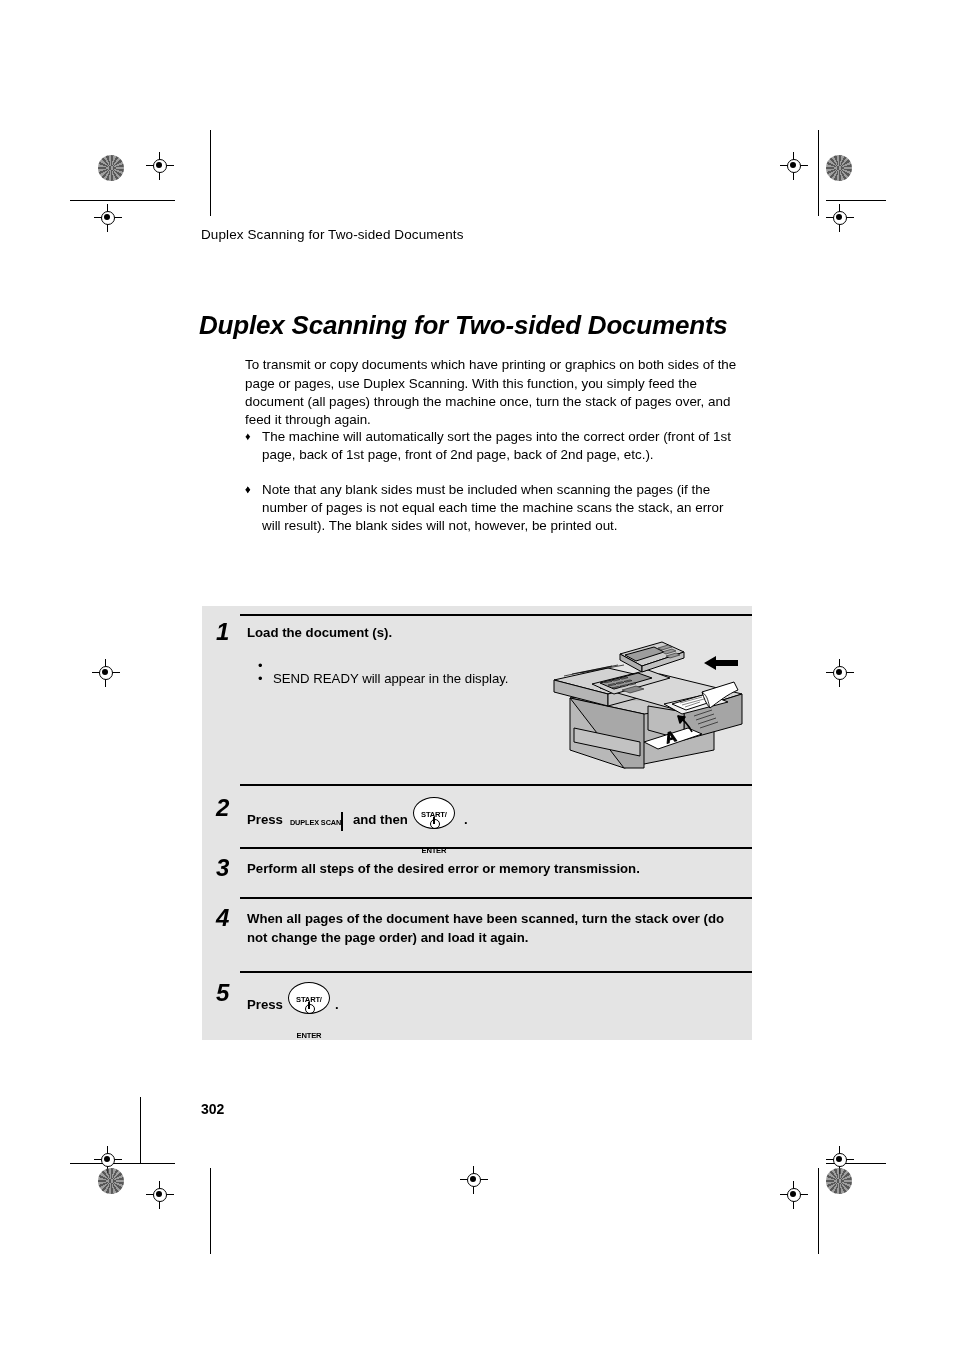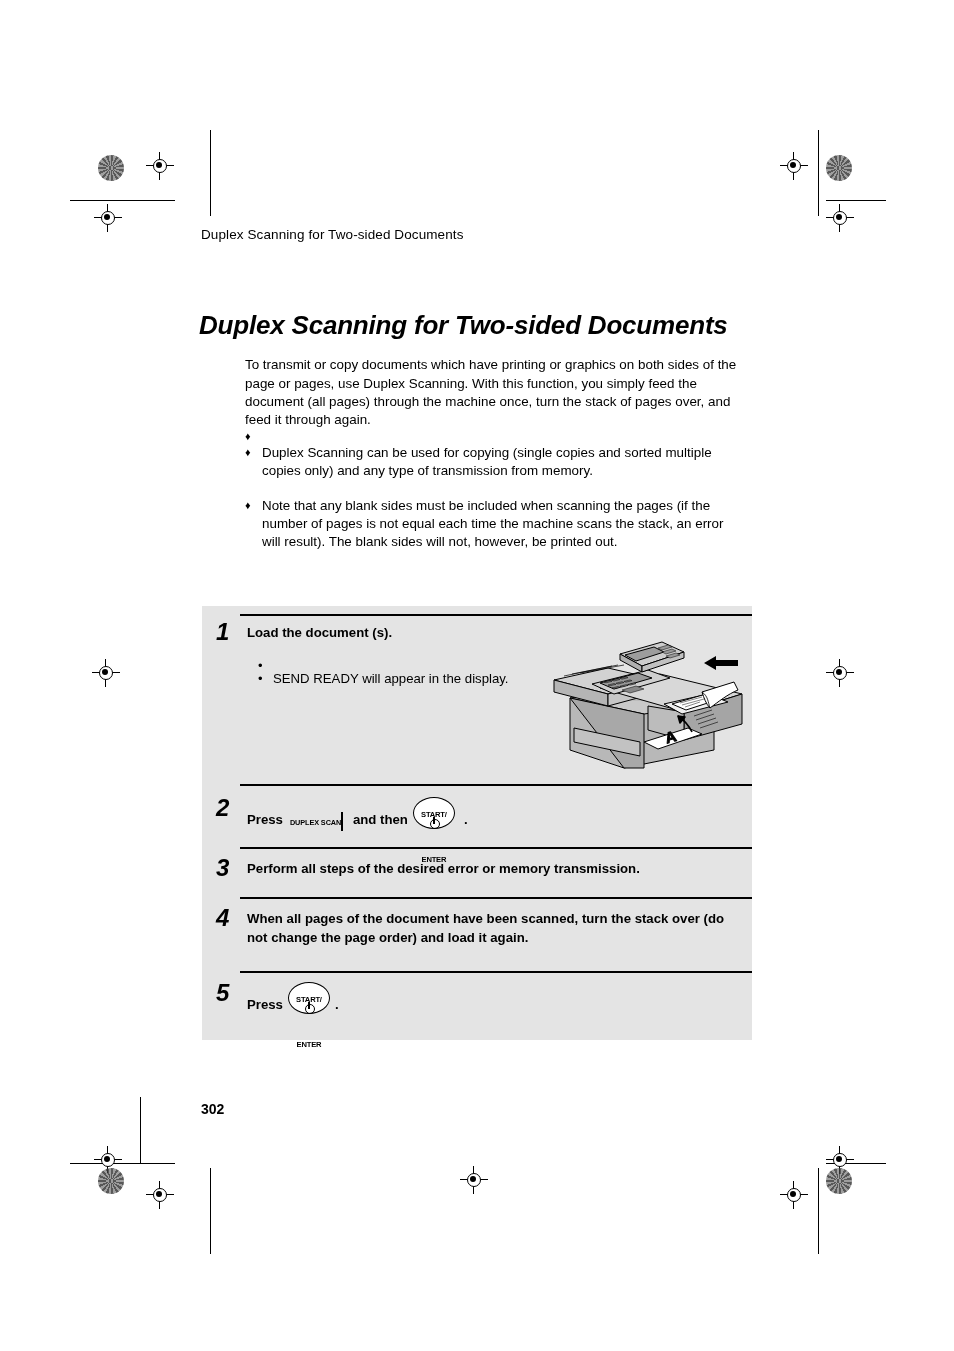--- a/index.html
+++ b/index.html
@@ -204,21 +204,21 @@
   .key-start .l1, .key-start .l2 {
     position: absolute;
     left: 0; width: 42px;
     text-align: center;
     font-size: 7.6px;
     font-weight: bold;
     line-height: 8px;
     letter-spacing: -0.2px;
   }
   .key-start .l1 { top: 14px; }
-  .key-start .l2 { top: 27px; margin-top: 32px; }
+  .key-start .l2 { top: 18px; margin-top: 32px; }
   .key-start .pwr {
     position: absolute;
     left: 17px; top: 22px;
     width: 8px; height: 8px;
     border: 1.1px solid #000;
     border-radius: 50%;
   }
   .key-start .pwr-bar {
     position: absolute;
     left: 20.5px; top: 19.5px;
@@ -333,24 +333,24 @@
 
 <div class="running-head">Duplex Scanning for Two-sided Documents</div>
 
 <h1 class="chapter-title">Duplex Scanning for Two-sided Documents</h1>
 
 <p class="intro">To transmit or copy documents which have printing or graphics on both sides of the page or pages, use Duplex Scanning. With this function, you simply feed the document (all pages) through the machine once, turn the stack of pages over, and feed it through again.</p>
 
 <div class="bullets">
   <div class="bullet">
     <span class="mark">♦</span>
+    <span>The machine will automatically sort the pages into the correct order (front of 1st page, back of 1st page, front of 2nd page, back of 2nd page, etc.).</span>
   </div>
   <div class="bullet">
     <span class="mark">♦</span>
-    <span>Duplex Scanning can be used for copying (single copies and sorted multiple copies only) and any type of transmission from memory.</span>
   </div>
   <div class="bullet">
     <span class="mark">♦</span>
     <span>Note that any blank sides must be included when scanning the pages (if the number of pages is not equal each time the machine scans the stack, an error will result). The blank sides will not, however, be printed out.</span>
   </div>
 </div>
 
 <div class="steps-panel">
 
   <div class="rule" style="top:8px;"></div>

